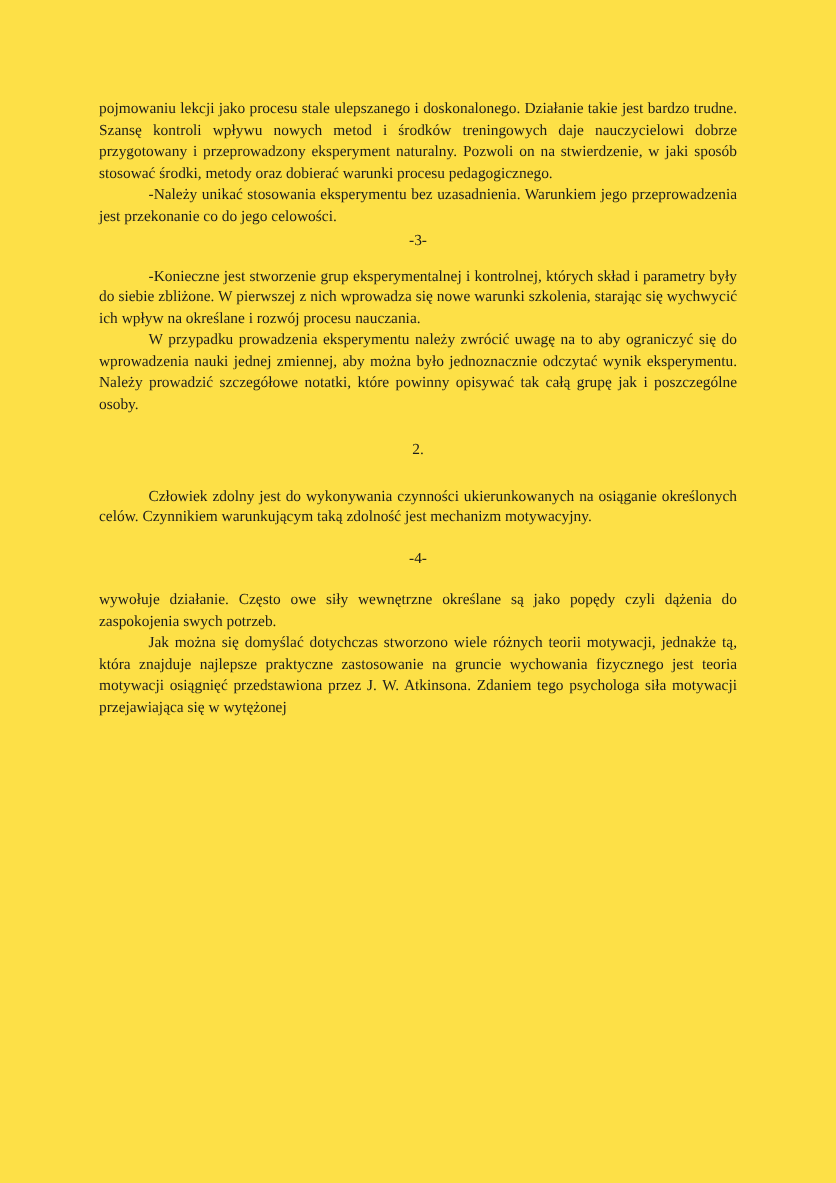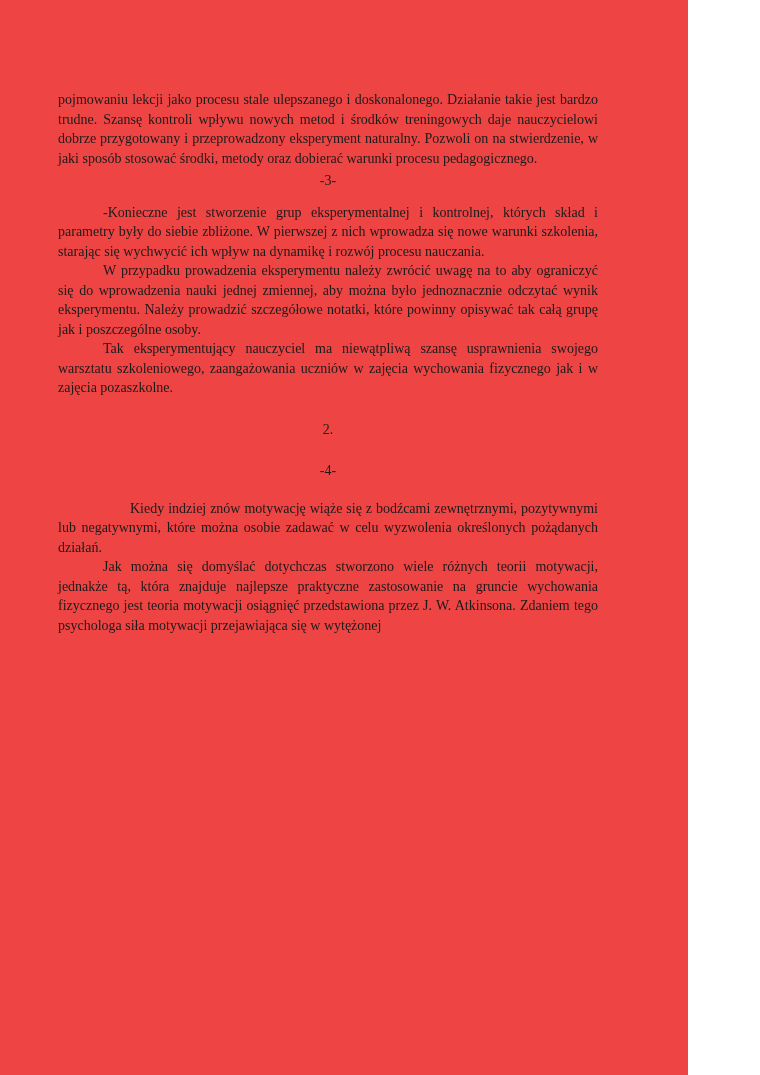--- a/index.html
+++ b/index.html
@@ -2,24 +2,24 @@
 <html><head>
 <meta charset="utf-8">
 <style>
   * { box-sizing: border-box; }
   html, body {
     margin: 0;
     padding: 0;
     background: #ffffff;
   }
   .page {
-    width: 688px;
+    width: 760px;
     min-height: 1075px;
-    background: #ef4444;
-    padding: 90px 90px 80px 58px;
+    background: #fde047;
+    padding: 90px 90px 80px 90px;
     font-family: "Liberation Serif", serif;
     font-size: 14px;
     line-height: 19.5px;
     color: #1b1b1b;
   }
   .page p {
     margin: 0;
     text-align: justify;
   }
   .ind  { text-indent: 45px; }
@@ -41,21 +41,22 @@
     text-indent: 0;
     margin-top: 18px !important;
     margin-bottom: 18px !important;
   }
 </style>
 </head>
 <body>
 
 <div class="page">
   <p class="j">pojmowaniu lekcji jako procesu stale ulepszanego i doskonalonego. Działanie takie jest bardzo trudne. Szansę kontroli wpływu nowych metod i środków treningowych daje nauczycielowi dobrze przygotowany i przeprowadzony eksperyment naturalny. Pozwoli on na stwierdzenie, w jaki sposób stosować środki, metody oraz dobierać warunki procesu pedagogicznego.</p>
+  <p class="j ind">-Należy unikać stosowania eksperymentu bez uzasadnienia. Warunkiem jego przeprowadzenia jest przekonanie co do jego celowości.</p>
   <p class="pn3">-3-</p>
-  <p class="j ind">-Konieczne jest stworzenie grup eksperymentalnej i kontrolnej, których skład i parametry były do siebie zbliżone. W pierwszej z nich wprowadza się nowe warunki szkolenia, starając się wychwycić ich wpływ na dynamikę i rozwój procesu nauczania.</p>
+  <p class="j ind">-Konieczne jest stworzenie grup eksperymentalnej i kontrolnej, których skład i parametry były do siebie zbliżone. W pierwszej z nich wprowadza się nowe warunki szkolenia, starając się wychwycić ich wpływ na określane i rozwój procesu nauczania.</p>
   <p class="j ind">W przypadku prowadzenia eksperymentu należy zwrócić uwagę na to aby ograniczyć się do wprowadzenia nauki jednej zmiennej, aby można było jednoznacznie odczytać wynik eksperymentu. Należy prowadzić szczegółowe notatki, które powinny opisywać tak całą grupę jak i poszczególne osoby.</p>
-  <p class="j ind">Tak eksperymentujący nauczyciel ma niewątpliwą szansę usprawnienia swojego warsztatu szkoleniowego, zaangażowania uczniów w zajęcia wychowania fizycznego jak i w zajęcia pozaszkolne.</p>
   <p class="sec">2.</p>
+  <p class="j ind">Człowiek zdolny jest do wykonywania czynności ukierunkowanych na osiąganie określonych celów. Czynnikiem warunkującym taką zdolność jest mechanizm motywacyjny.</p>
   <p class="pn4">-4-</p>
-  <p class="j ind2">Kiedy indziej znów motywację wiąże się z bodźcami zewnętrznymi, pozytywnymi lub negatywnymi, które można osobie zadawać w celu wyzwolenia określonych pożądanych działań.</p>
+  <p class="j">wywołuje działanie. Często owe siły wewnętrzne określane są jako popędy czyli dążenia do zaspokojenia swych potrzeb.</p>
   <p class="j ind">Jak można się domyślać dotychczas stworzono wiele różnych teorii motywacji, jednakże tą, która znajduje najlepsze praktyczne zastosowanie na gruncie wychowania fizycznego jest teoria motywacji osiągnięć przedstawiona przez J. W. Atkinsona. Zdaniem tego psychologa siła motywacji przejawiająca się w wytężonej</p>
 </div>
 
 </body></html>

